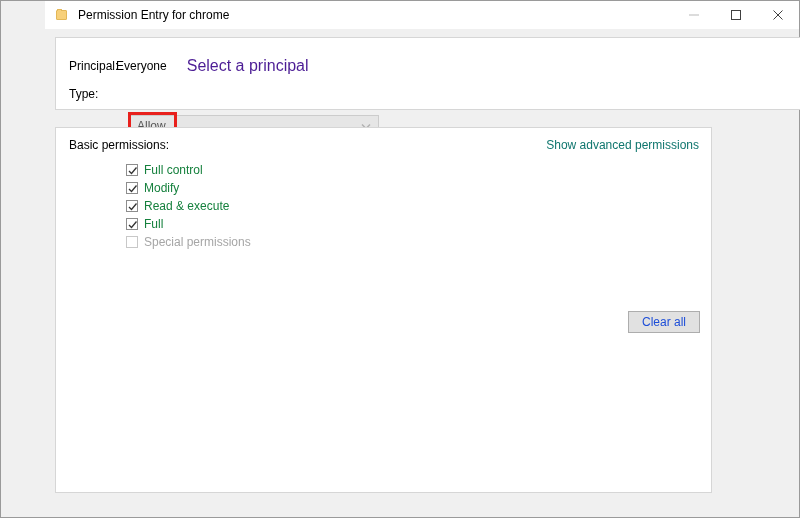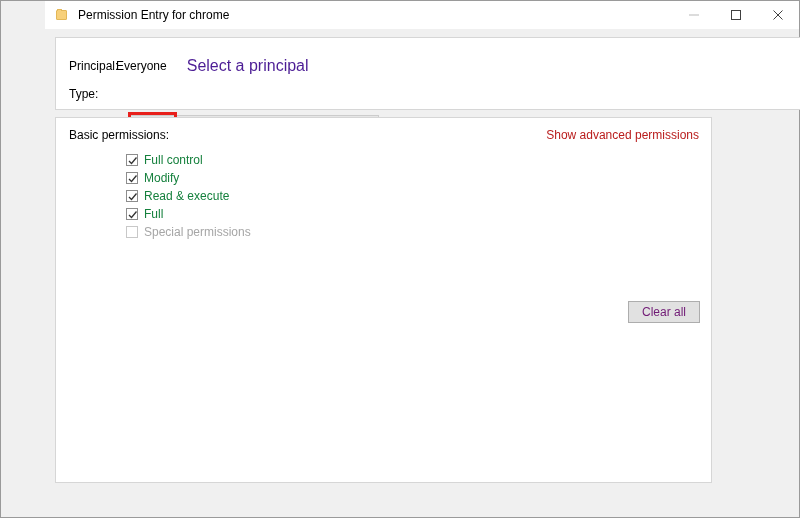--- a/index.html
+++ b/index.html
@@ -104,21 +104,21 @@
     box-sizing: border-box;
   }
   .panel-top {
     left: 10px;
     top: 8px;
     width: 780px;
     height: 73px;
   }
   .panel-main {
     left: 10px;
-    top: 88px;
+    top: 98px;
     width: 657px;
     height: 366px;
   }
 
   
   .row {
     position: absolute;
     display: flex;
     align-items: center;
     white-space: nowrap;
@@ -188,21 +188,21 @@
     left: 13px;
     top: 10px;
     font-size: 12px;
     color: #000;
   }
   .adv-link {
     position: absolute;
     right: 12px;
     top: 10px;
     font-size: 12px;
-    color: #b91c1c;
+    color: #0f766e;
     cursor: pointer;
   }
 
   .perm-list {
     position: absolute;
     left: 70px;
     top: 33px;
   }
   .perm-item {
     height: 18px;
@@ -225,21 +225,21 @@
   .perm-text { font-size: 12px; color: #15803d; white-space: nowrap; }
   .perm-item.disabled .perm-text { color: #a6a6a6; }
 
   
   .btn {
     background: #e1e1e1;
     border: 1px solid #adadad;
     box-sizing: border-box;
     font-family: "Liberation Sans", sans-serif;
     font-size: 12px;
-    color: #701a75;
+    color: #1d4ed8;
     display: flex;
     align-items: center;
     justify-content: center;
     cursor: pointer;
   }
   .btn-clear-all {
     position: absolute;
     right: 11px;
     top: 183px;
     width: 72px;

